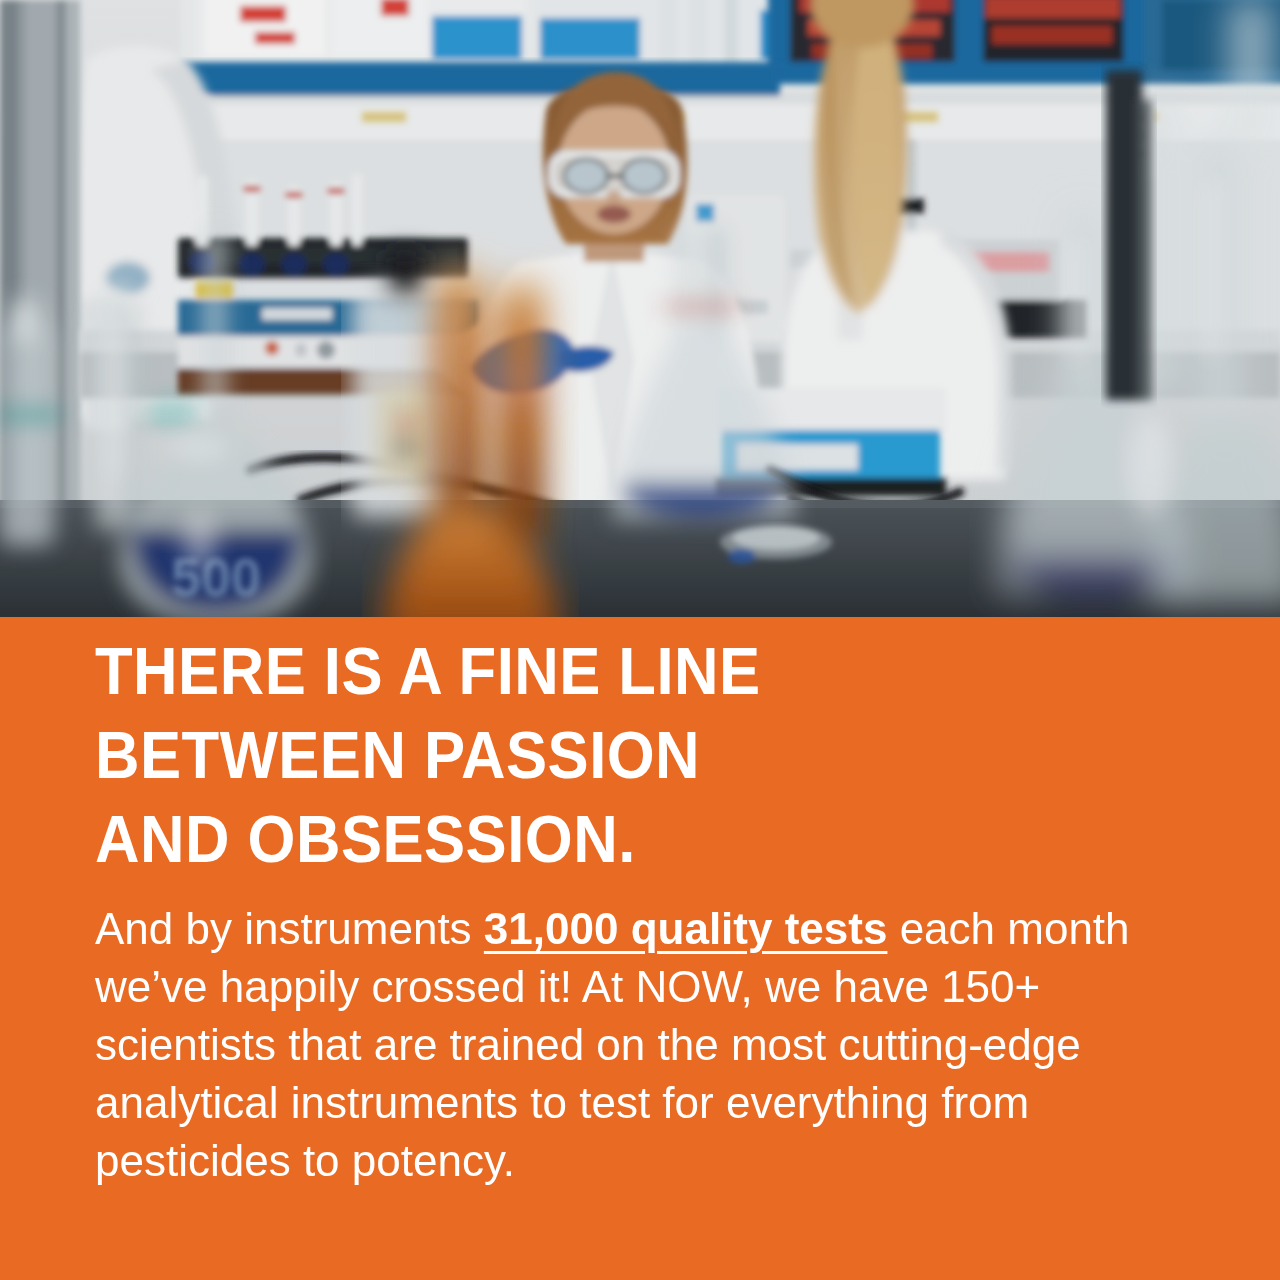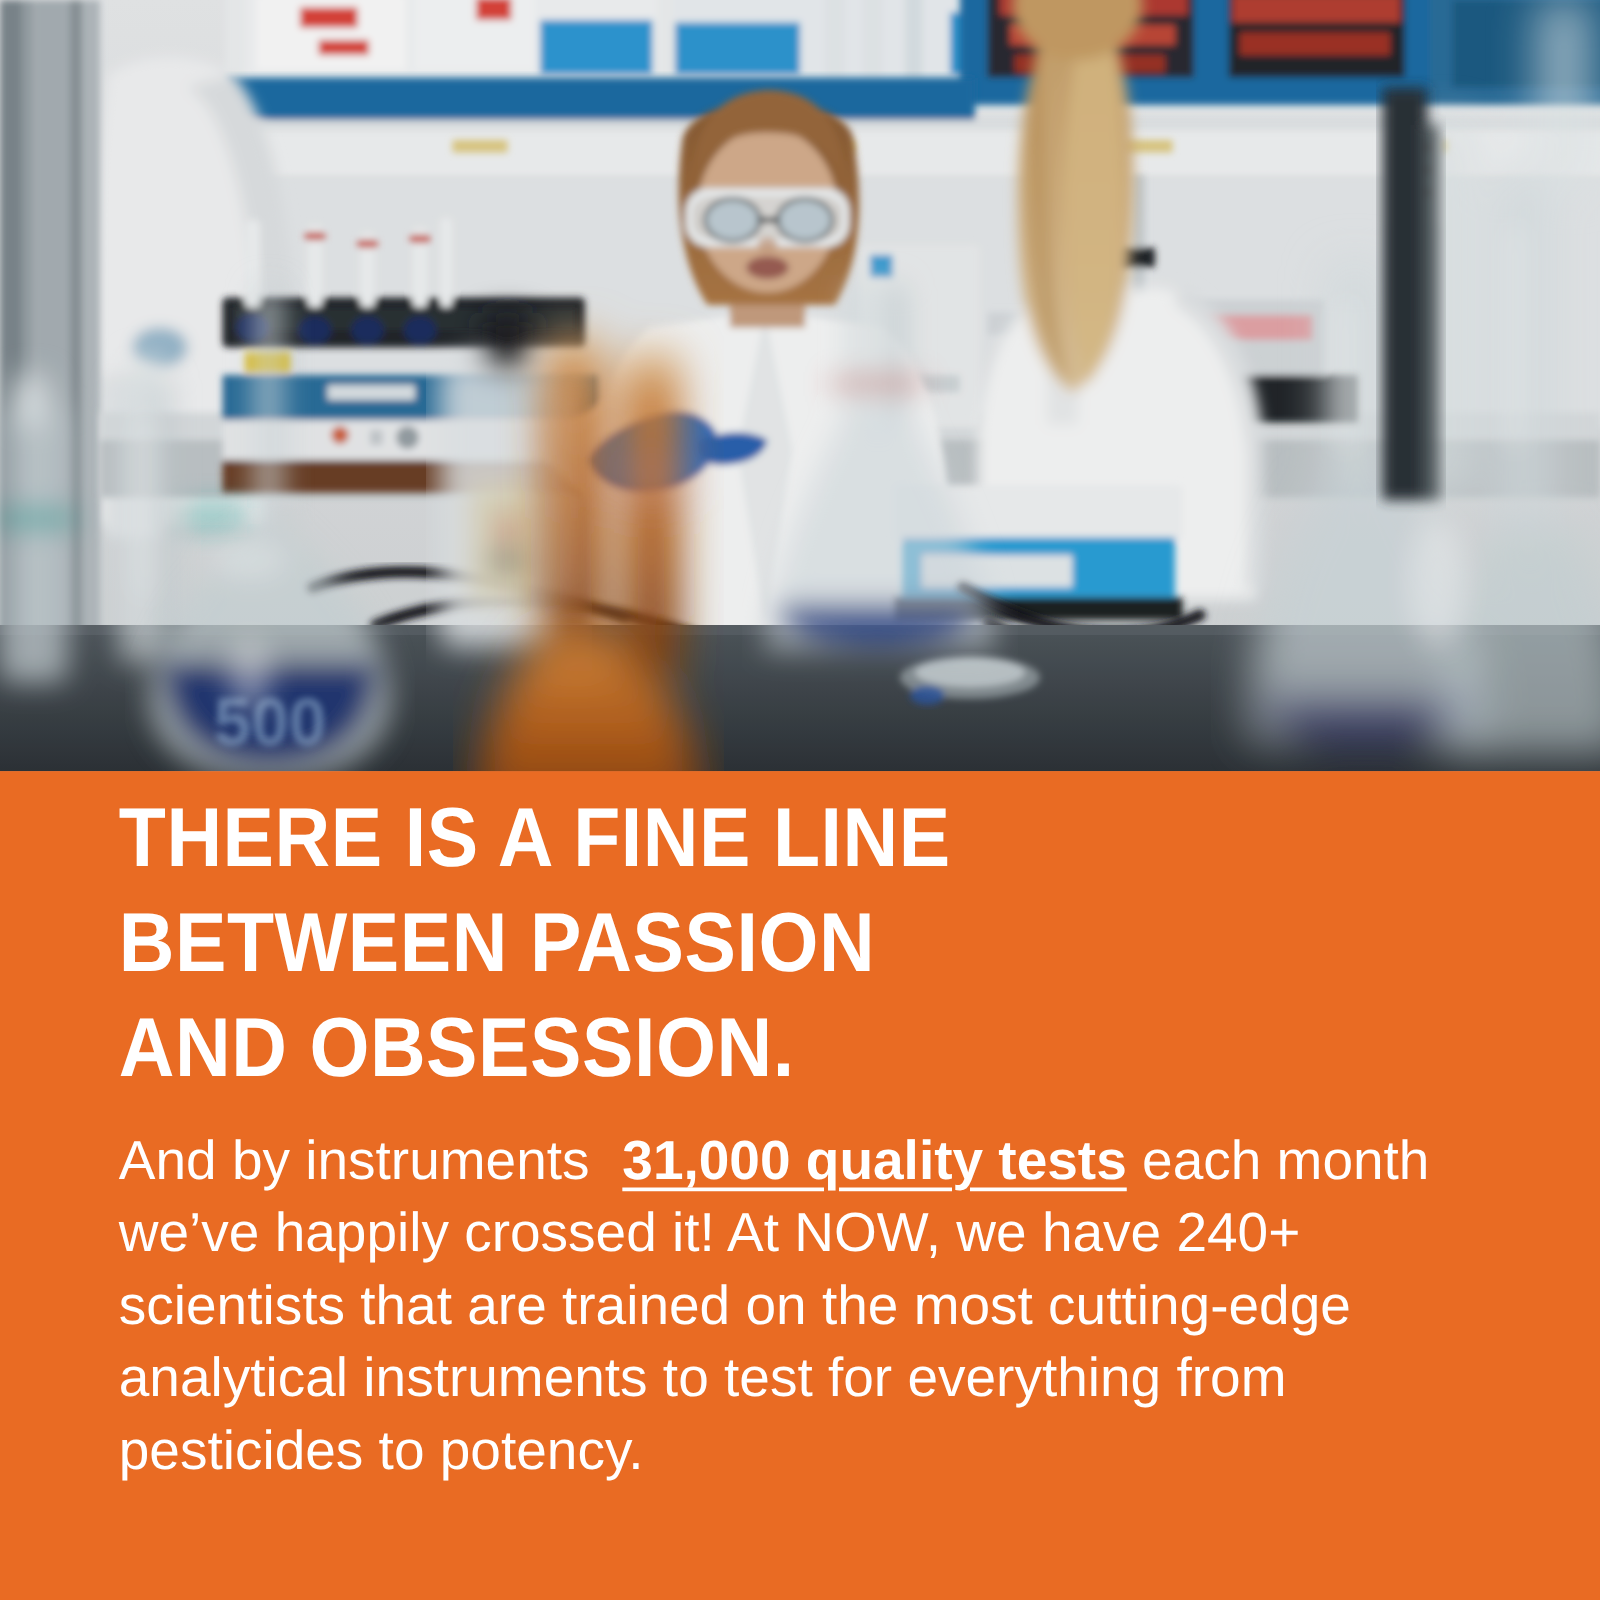--- a/index.html
+++ b/index.html
@@ -66,21 +66,20 @@
     font-weight:400;
     font-size:44px;
     line-height:58px;
     letter-spacing:0px;
   }
   .bodycopy .hl {
     font-weight:700;
     text-decoration:underline;
     text-underline-offset:7px;
     text-decoration-thickness:3px;
-    margin-left:14px;
   }
 </style>
 </head>
 <body>
 
 <div class="canvas">
 
   <div class="photo-panel">
     <svg class="photo-svg" viewBox="0 0 1280 617" preserveAspectRatio="xMidYMid slice">
       <defs>
@@ -405,15 +404,15 @@
   </div>
 
   <div class="content-panel"></div>
 
   <div class="headline">
     <span class="headline-line">THERE IS A FINE LINE</span>
     <span class="headline-line">BETWEEN PASSION</span>
     <span class="headline-line">AND OBSESSION.</span>
   </div>
 
-  <p class="bodycopy"><span>And by instruments </span><span class="hl">31,000 quality tests</span><span> each month we’ve happily crossed it! At NOW, we have 240+ scientists that are trained on the most cutting-edge analytical instruments to test for everything from pesticides to potency.</span></p>
+  <p class="bodycopy"><span>And by instruments </span><span class="hl">31,000 quality tests</span><span> each month we’ve happily crossed it! At NOW, we have 150+ scientists that are trained on the most cutting-edge analytical instruments to test for everything from pesticides to potency.</span></p>
 
 </div>
 
 </body></html>

